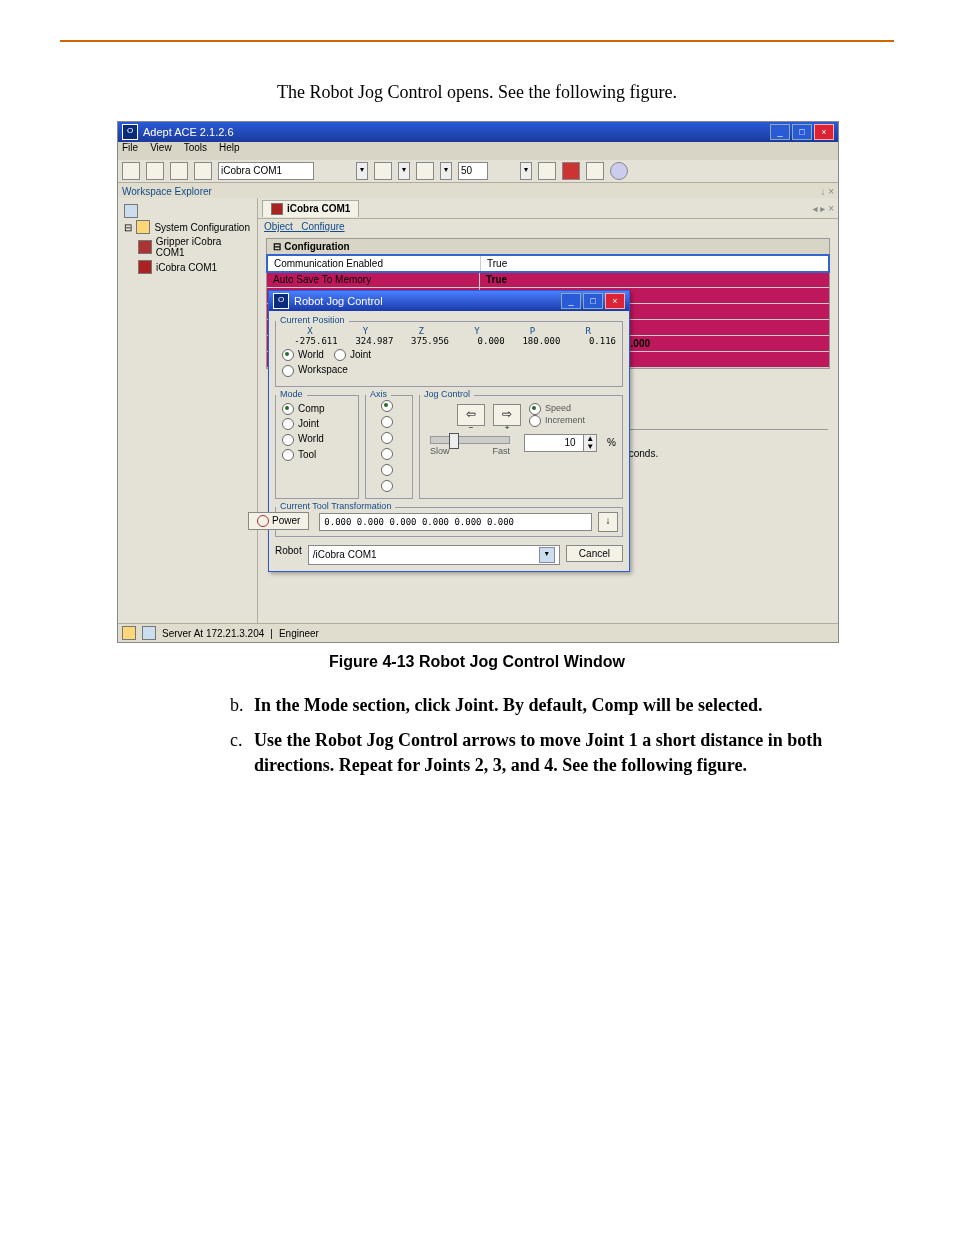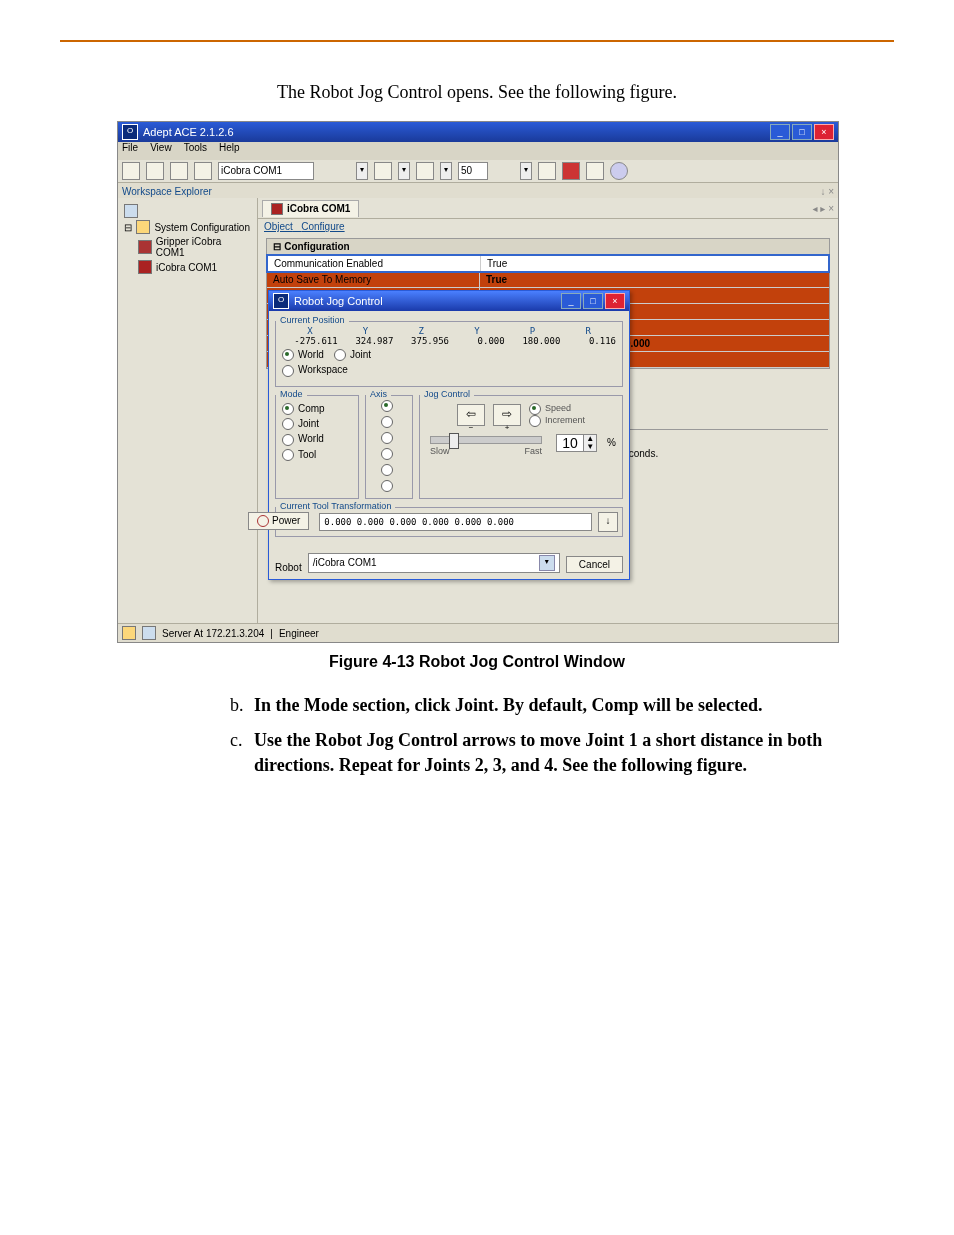--- a/index.html
+++ b/index.html
@@ -33,21 +33,21 @@
   .tree{width:140px;border-right:1px solid #b0ad9e;padding:4px 6px;box-sizing:border-box;background:#e4e2d6;}
   .tree .it{display:flex;align-items:center;gap:4px;margin:2px 0;}
   .tree .ico{width:12px;height:12px;border:1px solid #777;background:#fcd77a;}
   .tree .ico.r{background:#a22;}
   .main{flex:1;position:relative;background:#e4e2d6;}
   .tabrow{height:20px;border-bottom:1px solid #b0ad9e;display:flex;align-items:center;padding:0 4px;}
   .tabrow .tab{border:1px solid #aaa;border-bottom:none;background:#f4f2e6;padding:2px 8px;display:flex;align-items:center;gap:4px;}
   .tabrow .tico{width:10px;height:10px;border:1px solid #777;background:#a22;}
   .tabrow .pins{margin-left:auto;color:#888;}
   .cfgmenu{padding:2px 6px;color:#124a8a;text-decoration:underline;}
-  .grid{margin:4px 8px;border:1px solid #999;background:#c2410c;}
+  .grid{margin:4px 8px;border:1px solid #999;background:#be185d;}
   .gh{background:#d8d5c6;padding:2px 6px;font-weight:bold;border-bottom:1px solid #999;}
   .gr{display:flex;border-bottom:1px solid #ccc;}
   .gc1{width:200px;padding:2px 6px;border-right:1px solid #ccc;}
   .gc2{flex:1;padding:2px 6px;}
   .sel{background:#fff;border:1px solid #3366cc;outline:1px solid #3366cc;}
   .hint{margin:60px 10px 8px 10px;padding-top:6px;border-top:1px solid #999;}
   .hint .ht{font-weight:bold;font-size:11px;}
   .hint .hb{font-size:10px;}
 
   
@@ -63,28 +63,28 @@
   .radio{width:10px;height:10px;border:1px solid #666;border-radius:50%;background:#fff;display:inline-block;vertical-align:middle;margin-right:4px;position:relative;}
   .radio.on:after{content:"";position:absolute;left:2px;top:2px;width:4px;height:4px;background:#2a6a2a;border-radius:50%;}
   .midrow{display:flex;gap:6px;}
   .midrow .gbox{flex:1;}
   .axiscol{display:flex;flex-direction:column;gap:4px;align-items:center;}
   .arrbtn{width:26px;height:20px;border:1px solid #888;background:#f4f2e6;text-align:center;line-height:18px;font-size:12px;}
   .slider{height:6px;background:#ccc;border:1px solid #999;position:relative;margin:6px 4px 2px 4px;}
   .slider .thumb{position:absolute;left:18px;top:-4px;width:8px;height:14px;background:#eee;border:1px solid #555;}
   .sflab{display:flex;justify-content:space-between;font-size:9px;color:#555;padding:0 4px;}
   .spin{display:inline-flex;align-items:center;border:1px solid #888;background:#fff;height:16px;}
-  .spin .sv{width:26px;text-align:center;font-size:14px;}
+  .spin .sv{width:26px;text-align:center;font-size:10px;margin-left:32px;}
   .spin .sb{width:12px;height:16px;background:#eee;border-left:1px solid #888;font-size:8px;line-height:8px;text-align:center;}
   .transrow{display:flex;align-items:center;gap:6px;}
   .pbtn{border:1px solid #888;background:#f4f2e6;padding:2px 8px;display:inline-flex;align-items:center;gap:3px;}
   .pbtn .pico{width:10px;height:10px;border:1px solid #a33;border-radius:50%;}
   .tinp{flex:1;border:1px solid #888;background:#fff;height:16px;padding:0 4px;font-family:Consolas,monospace;font-size:9px;line-height:16px;}
   .sqbtn{width:18px;height:18px;border:1px solid #888;background:#f4f2e6;text-align:center;line-height:16px;}
-  .rbrow{display:flex;align-items:flex-end;gap:6px;margin-top:16px;}
+  .rbrow{display:flex;align-items:flex-start;gap:6px;margin-top:8px;}
   .rsel{flex:1;border:1px solid #888;background:#fff;height:18px;display:flex;align-items:center;padding:0 4px;}
   .rsel .dd{margin-left:auto;width:14px;height:14px;background:#cde;border:1px solid #88a;text-align:center;line-height:12px;font-size:8px;}
   .btn{border:1px solid #888;background:#f4f2e6;padding:2px 12px;}
 
   .status{position:absolute;left:0;right:0;bottom:0;height:18px;background:#e0ddcf;border-top:1px solid #b0ad9e;display:flex;align-items:center;padding:0 4px;gap:6px;}
   .status .sico{width:12px;height:12px;border:1px solid #777;background:#fcd77a;}
 </style>
 </head>
 <body>
 

